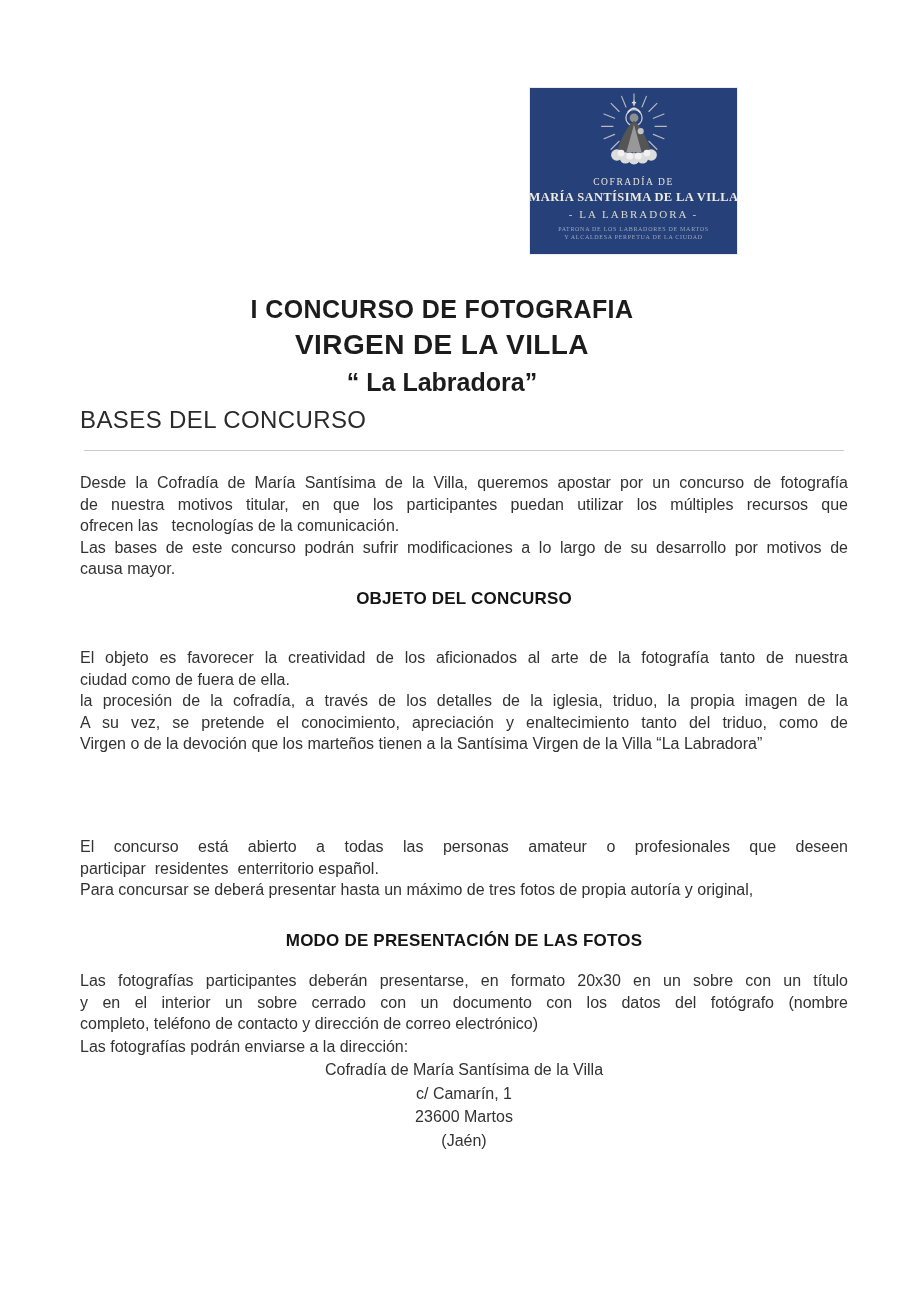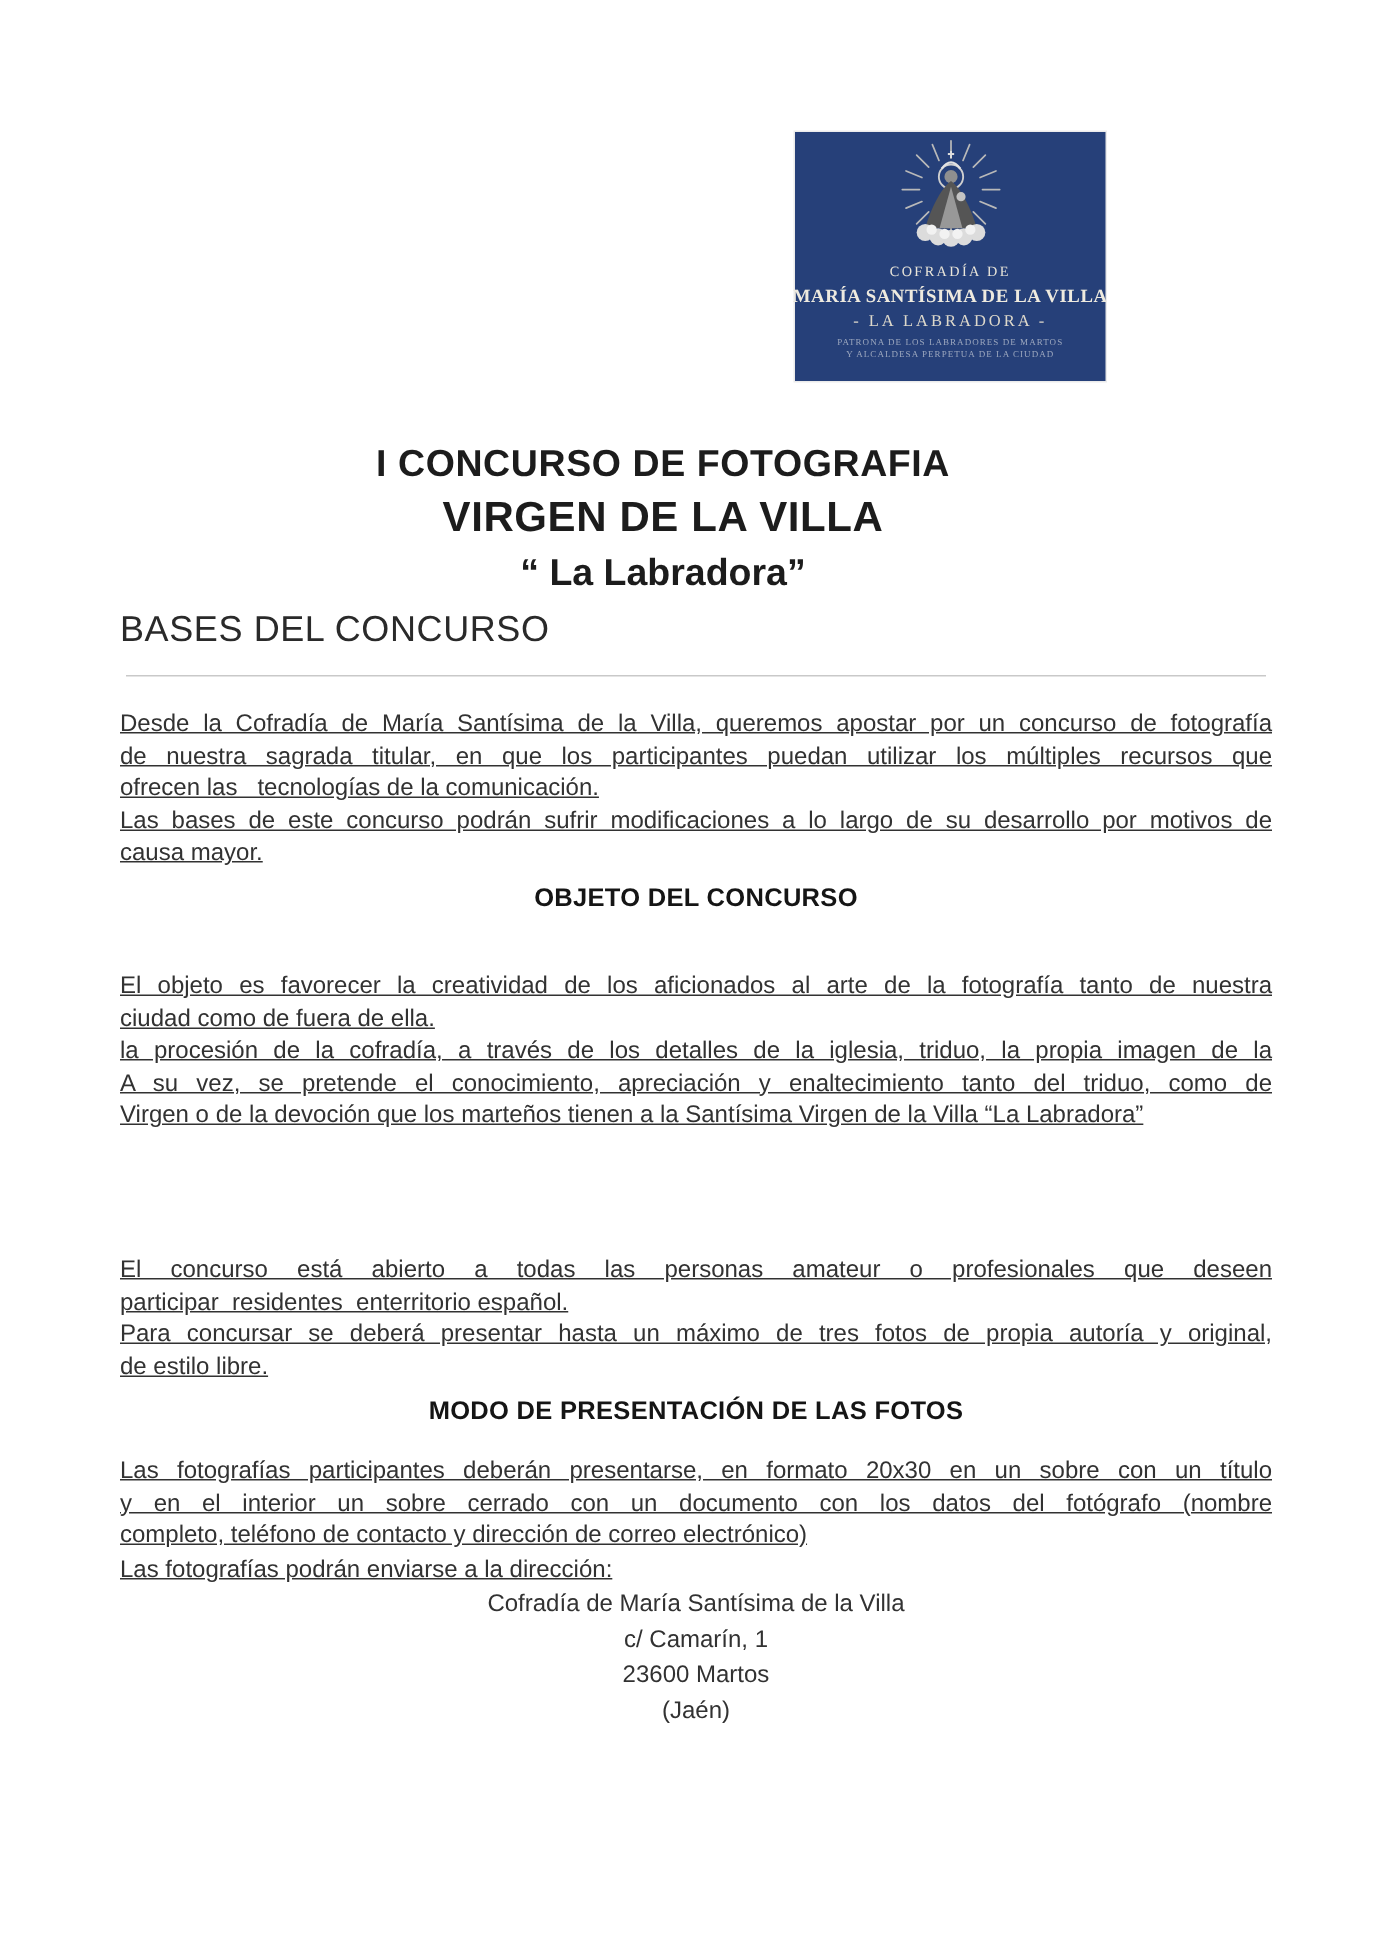--- a/index.html
+++ b/index.html
@@ -32,21 +32,21 @@
   .t3 { font-size:25px; line-height:36px; }
 
   .bases { position:absolute; left:80px; top:406px; font-size:24px; color:#2a2a2a;
            letter-spacing:0.4px; }
   .rule  { position:absolute; left:84px; top:450px; width:760px; height:0;
            border-top:1px solid #c9c9c9; }
 
   
   .col { position:absolute; left:80px; width:768px; }
   .par .line { font-size:16px; line-height:21.6px; color:#323232;
-               white-space:pre-wrap; text-align:justify; text-align-last:justify;text-decoration:underline; }
+               white-space:pre-wrap; text-align:justify; text-align-last:justify; }
   .par .line:last-child { text-align-last:left; }
 
   .h-sec { position:absolute; left:80px; width:768px; text-align:center;
            font-weight:bold; font-size:17px; color:#151515; letter-spacing:0.2px; }
 
   .intro   { top:472px; }
   .hs1     { top:589px; }
   .p-obj   { top:647px; }
   .hs2     { top:779px; }
   .p-part  { top:836px; }
@@ -116,21 +116,21 @@
     <div class="t2">VIRGEN DE LA VILLA</div>
     <div class="t3">“ La Labradora”</div>
   </div>
 
   <div class="bases">BASES DEL CONCURSO</div>
   <div class="rule"></div>
 
   <div class="col intro">
     <div class="par">
         <div class="line">Desde la Cofradía de María Santísima de la Villa, queremos apostar por un concurso de fotografía</div>
-        <div class="line">de nuestra sagrada titular, en que los participantes puedan utilizar los múltiples recursos que</div>
+        <div class="line">de nuestra motivos titular, en que los participantes puedan utilizar los múltiples recursos que</div>
         <div class="line">ofrecen las   tecnologías de la comunicación.</div>
       </div>
     <div class="par">
         <div class="line">Las bases de este concurso podrán sufrir modificaciones a lo largo de su desarrollo por motivos de</div>
         <div class="line">causa mayor.</div>
       </div>
   </div>
 
   <div class="h-sec hs1">OBJETO DEL CONCURSO</div>
   <div class="col p-obj">
@@ -145,21 +145,20 @@
       </div>
   </div>
 
   <div class="col p-part">
     <div class="par">
         <div class="line">El concurso está abierto a todas las personas amateur o profesionales que deseen</div>
         <div class="line">participar  residentes  enterritorio español.</div>
       </div>
     <div class="par">
         <div class="line">Para concursar se deberá presentar hasta un máximo de tres fotos de propia autoría y original,</div>
-        <div class="line">de estilo libre.</div>
       </div>
   </div>
 
   <div class="h-sec hs3">MODO DE PRESENTACIÓN DE LAS FOTOS</div>
   <div class="col p-modo">
     <div class="par">
         <div class="line">Las fotografías participantes deberán presentarse, en formato 20x30 en un sobre con un título</div>
         <div class="line">y en el interior un sobre cerrado con un documento con los datos del fotógrafo (nombre</div>
         <div class="line">completo, teléfono de contacto y dirección de correo electrónico)</div>
       </div>

